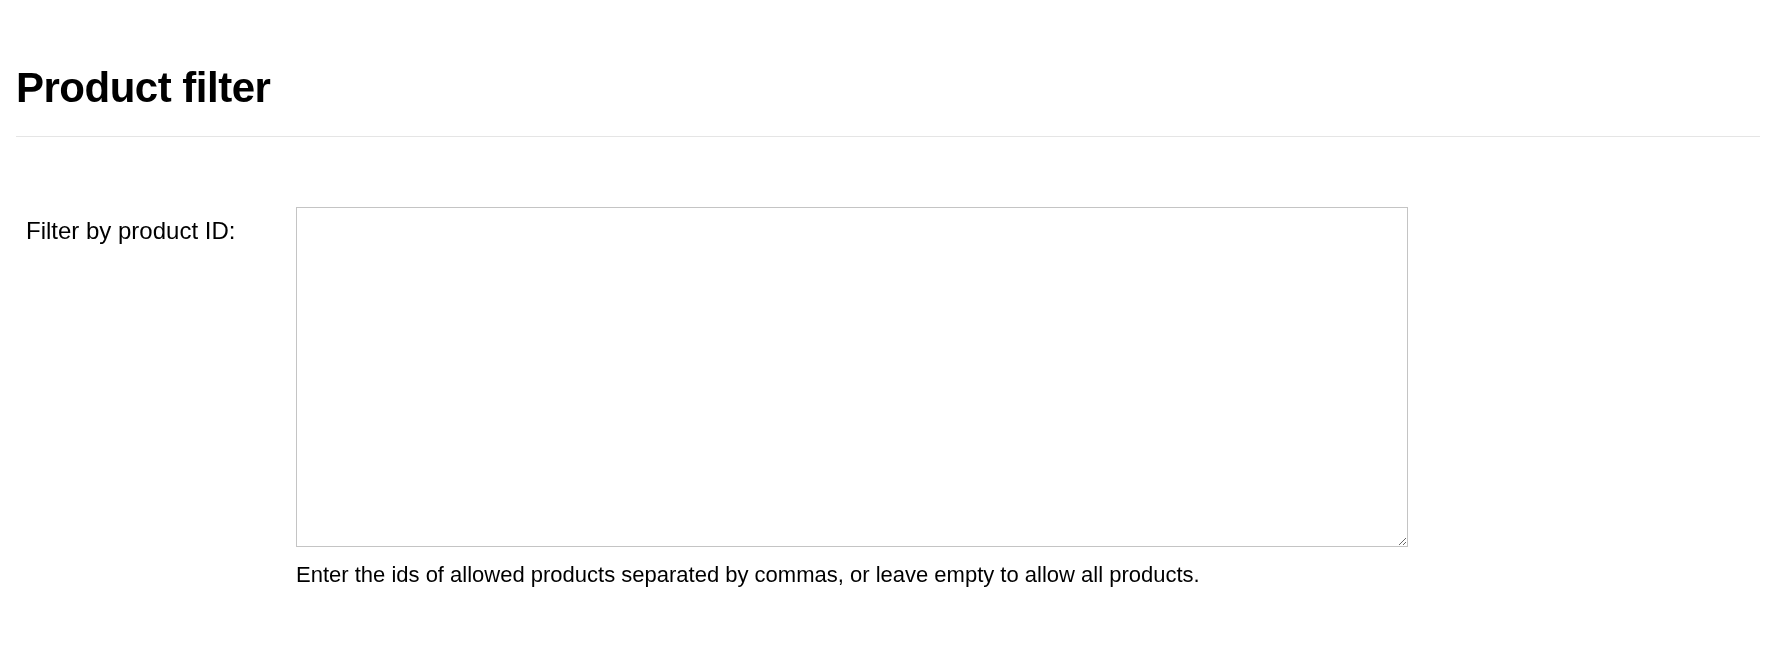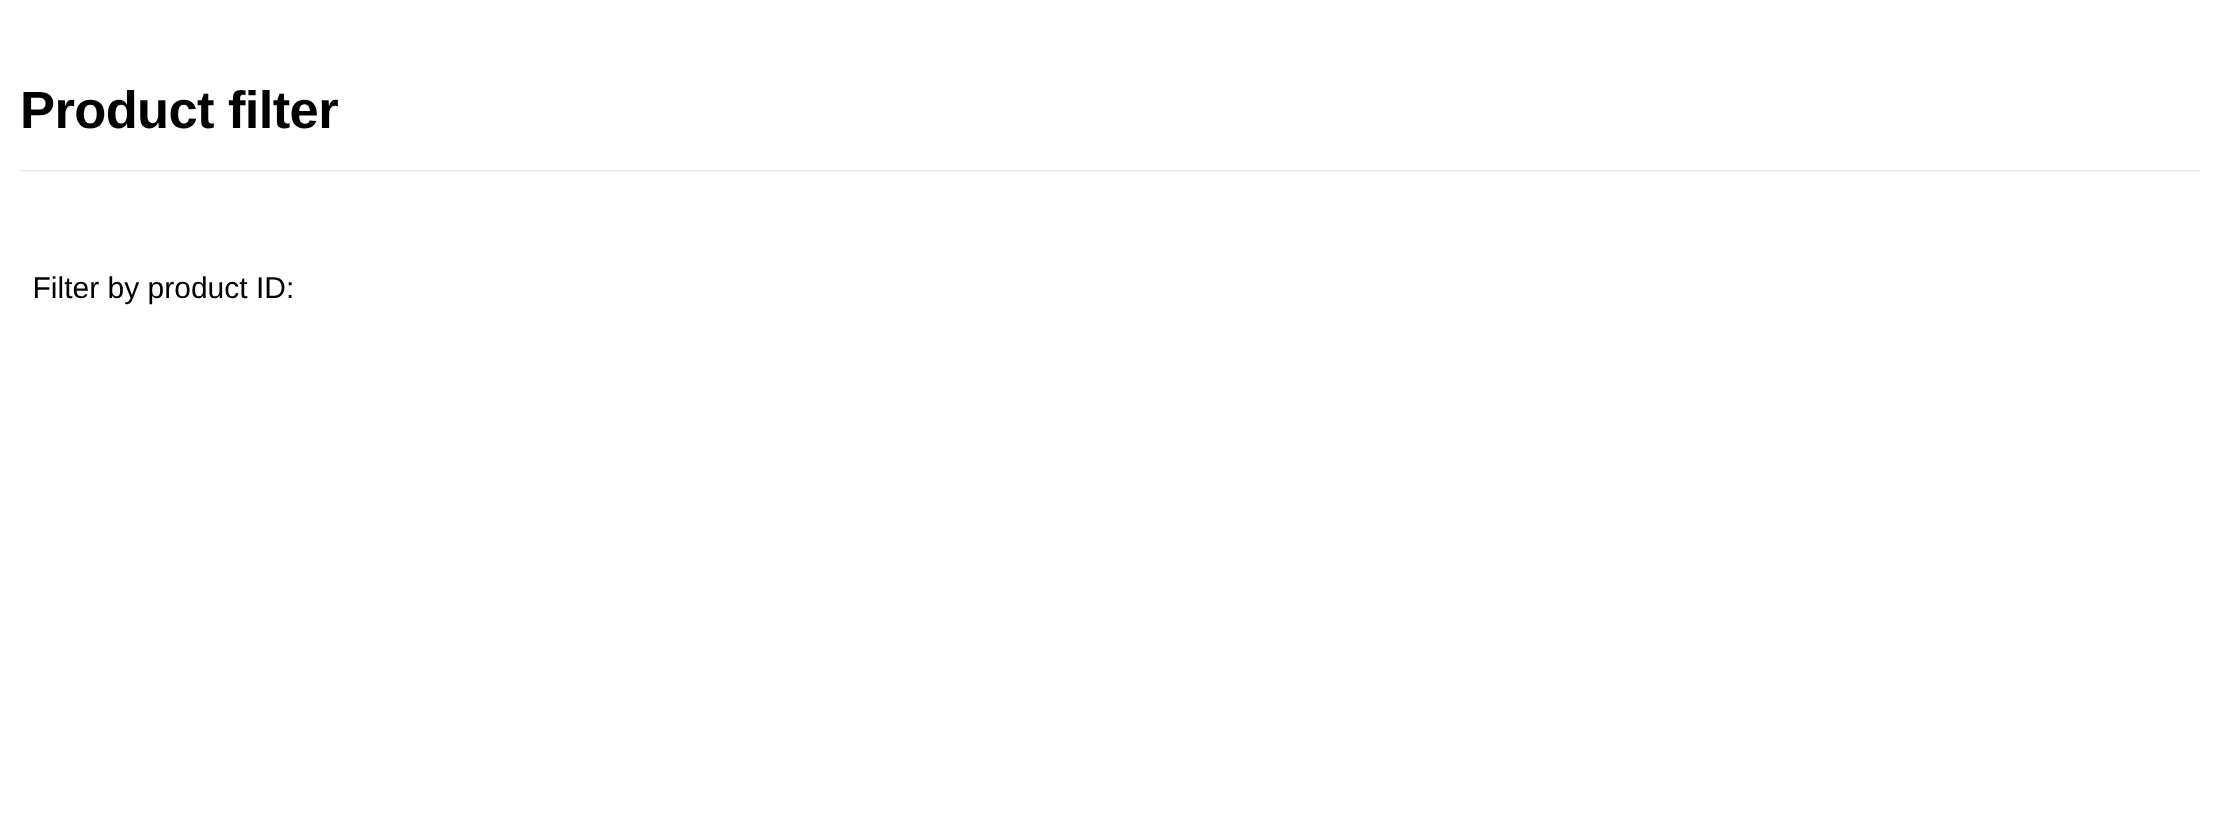--- a/index.html
+++ b/index.html
@@ -67,13 +67,19 @@
 <body>
 
 <h2 class="section-heading">Product filter</h2>
 
 <hr class="divider">
 
 <div class="form-row">
 
   <label class="form-label">Filter by product ID:</label>
 
+  <div class="form-control-wrap">
+
+    <textarea class="product-textarea" style=""></textarea>
+
+    <p class="help-text">Enter the ids of allowed products separated by commas, or leave empty to allow all products.</p>
+  </div>
 </div>
 
 </body></html>

